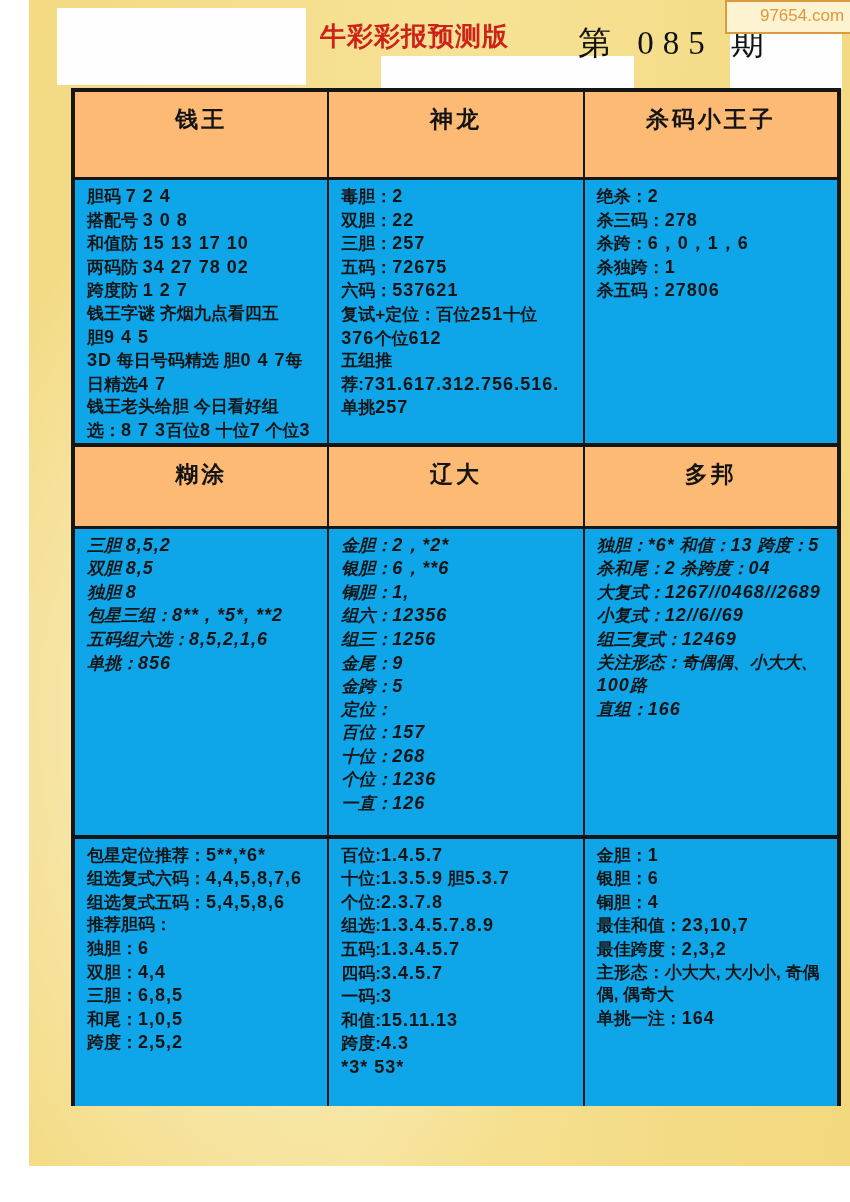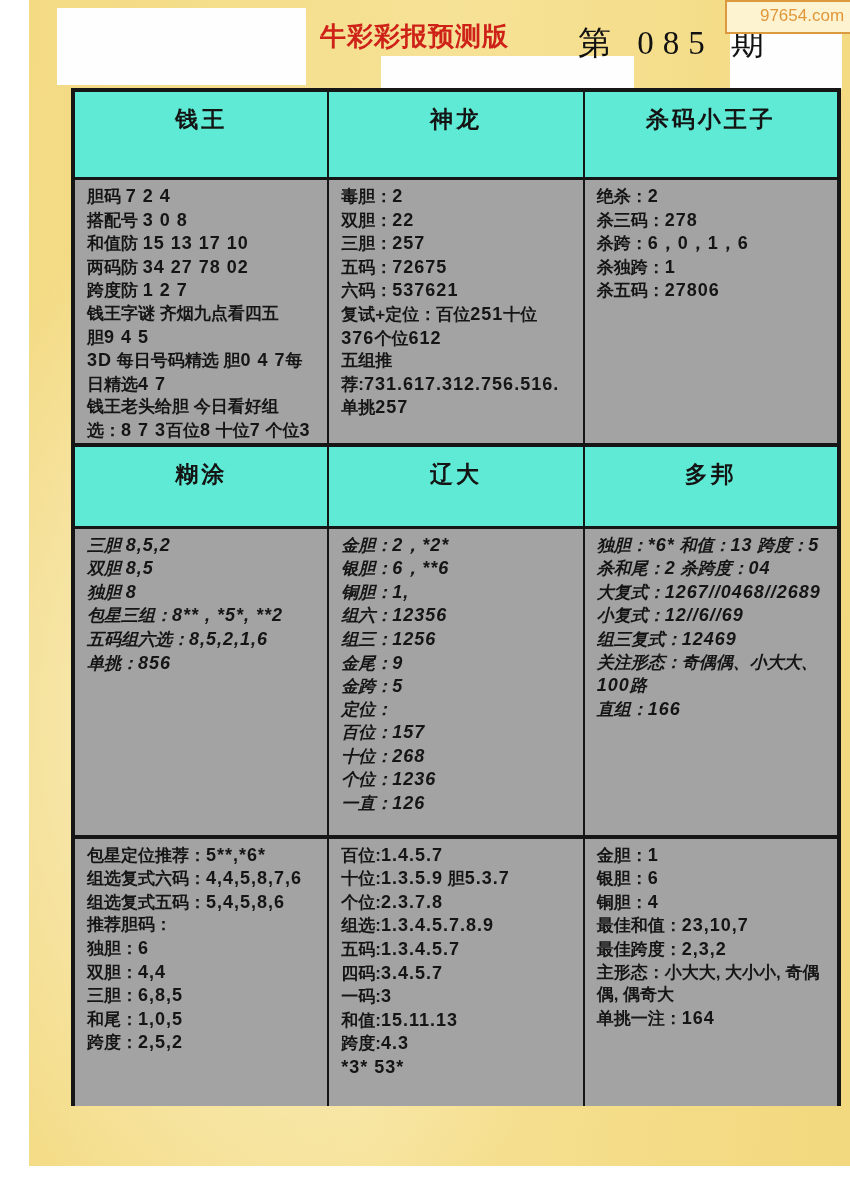--- a/index.html
+++ b/index.html
@@ -15,24 +15,24 @@
   .watermark{position:absolute;top:0;right:0;width:150px;height:30px;z-index:3;
     background:#fdf3d0;border:2px solid #dc9a40;
     color:#e0973c;font-size:17px;line-height:28px;text-align:center;}
   .title-red{position:absolute;left:291px;top:19px;z-index:2;
     font-size:26px;font-weight:700;color:#ce2118;letter-spacing:1px;}
   .title-issue{position:absolute;left:549px;top:21px;z-index:2;
     font-size:33px;color:#111;font-family:Liberation Serif, serif;
     letter-spacing:9px;font-weight:500;}
   table.grid{position:absolute;left:42px;top:88px;width:770px;z-index:2;
     border-collapse:collapse;table-layout:fixed;background:#ffffff;}
-  table.grid th{background:#5eead4;border:2px solid #161616;border-top:4px solid #161616;
+  table.grid th{background:#fdba74;border:2px solid #161616;border-top:4px solid #161616;
     border-bottom:3px solid #161616;vertical-align:top;padding-top:12px;
     font-size:23px;font-weight:700;letter-spacing:3px;color:#141414;}
-  table.grid td{background:#a3a3a3;border:2px solid #161616;border-bottom:4px solid #161616;
+  table.grid td{background:#0ea5e9;border:2px solid #161616;border-bottom:4px solid #161616;
     vertical-align:top;padding:5px 16px 0 12px;}
   table.grid{border:4px solid #161616;border-bottom:none;}
   tr.last td{border-bottom:none;}
   th.g1{height:72px;} td.g1{height:255px;}
   th.g2{height:66px;} td.g2{height:301px;font-style:italic;}
   th.g3{height:68px;} td.g3{height:262px;}
   .line{line-height:22.6px;font-size:17px;color:#151515;}
   .lbl{font-weight:600;}
   .num{font-weight:700;font-size:18px;letter-spacing:1px;}
   .bottom-strip{position:absolute;left:0;top:1166px;width:850px;height:36px;background:#ffffff;z-index:6;}

